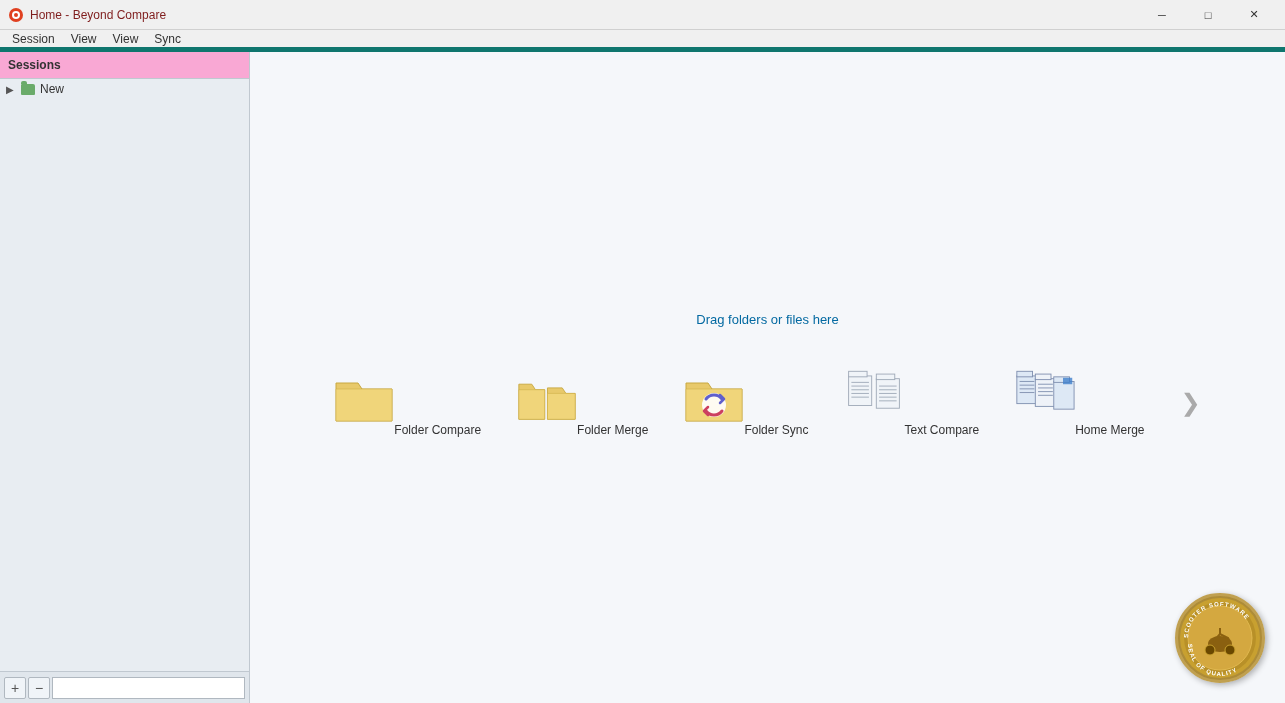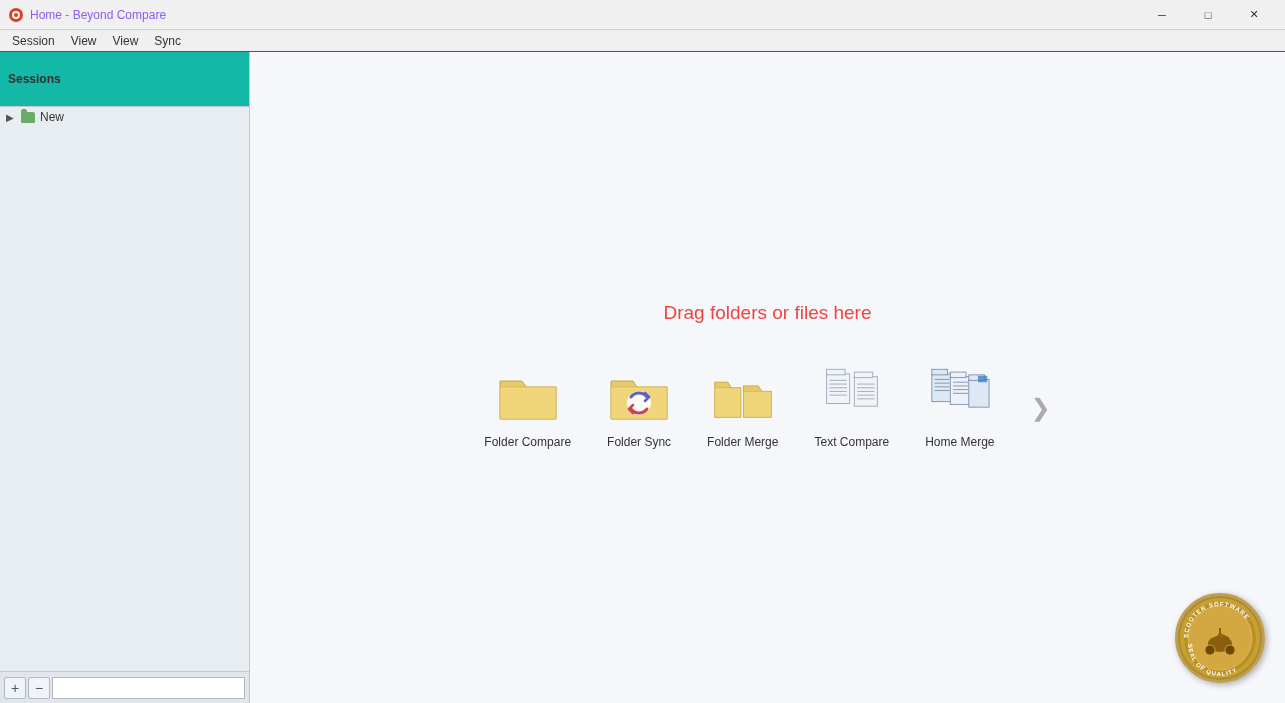--- a/index.html
+++ b/index.html
@@ -23,21 +23,21 @@
       border-bottom: 1px solid #d0d0d0;
       position: relative;
     }
     #title-bar-icon {
       width: 16px;
       height: 16px;
       margin-right: 6px;
     }
     #title-bar-text {
       font-size: 12px;
-      color: #8b5cf6;
+      color: #7f1d1d;
       flex: 1;
     }
     #window-controls {
       display: flex;
       gap: 0;
     }
     .win-btn {
       width: 46px;
       height: 30px;
       display: flex;
@@ -50,21 +50,21 @@
       border: none;
     }
 
     
     #menu-bar {
       height: 22px;
       background: #f0f0f0;
       display: flex;
       align-items: center;
       padding: 0 4px;
-      border-bottom: 1px solid #0f766e;
+      border-bottom: 5px solid #0f766e;
     }
     .menu-item {
       padding: 2px 8px;
       cursor: pointer;
       font-size: 12px;
       color: #333;
     }
 
     
     #main-layout {
@@ -74,25 +74,25 @@
 
     
     #sidebar {
       width: 250px;
       background: #e8edf2;
       border-right: 1px solid #c0c8d0;
       display: flex;
       flex-direction: column;
     }
     #sessions-header {
-      padding: 20px 8px;
+      padding: 6px 8px;
       font-size: 12px;
       font-weight: bold;
       color: #333;
-      background: #14b8a6;
+      background: #f9a8d4;
       border-bottom: 1px solid #c0c8d0;
     }
     #sessions-list {
       flex: 1;
       overflow-y: auto;
     }
     .session-item {
       display: flex;
       align-items: center;
       padding: 3px 6px;
@@ -169,33 +169,33 @@
       background: #f5f7fa;
       display: flex;
       flex-direction: column;
       align-items: center;
       justify-content: center;
       position: relative;
     }
     #drag-hint {
       text-align: center;
       margin-bottom: 30px;
-      color: #ef4444;
-      font-size: 19px;
+      color: #0369a1;
+      font-size: 13px;
       line-height: 1.6;
     }
     #session-icons {
       display: flex;
       align-items: center;
       gap: 20px;
     }
     .session-icon-item {
       display: flex;
-      flex-direction: column;
-      align-items: center;
+      flex-direction: row;
+      align-items: flex-end;
       cursor: pointer;
       padding: 8px;
       border-radius: 4px;
     }
     .session-icon-img {
       width: 60px;
       height: 60px;
       margin-bottom: 8px;
       display: flex;
       align-items: center;
@@ -288,44 +288,44 @@
           <svg width="60" height="55" viewBox="0 0 60 55">
             <path d="M2,12 L2,50 L58,50 L58,18 L28,18 L24,12 Z" fill="#e8c96a" stroke="#c8a840" stroke-width="1"></path>
             <path d="M2,18 L58,18 L58,50 L2,50 Z" fill="#f0d57a" stroke="#c8a840" stroke-width="0.5"></path>
           </svg>
         </div>
         <span class="session-icon-label">Folder Compare</span>
       </div>
 
       <div class="session-icon-item">
         <div class="session-icon-img">
+          <svg width="65" height="55" viewBox="0 0 65 55">
+            <path d="M2,12 L2,50 L30,50 L30,18 L20,18 L16,12 Z" fill="#e8c96a" stroke="#c8a840" stroke-width="1"></path>
+            <path d="M2,18 L30,18 L30,50 L2,50 Z" fill="#f0d57a" stroke="#c8a840" stroke-width="0.5"></path>
+            <path d="M33,16 L33,50 L63,50 L63,22 L53,22 L49,16 Z" fill="#e8c96a" stroke="#c8a840" stroke-width="1"></path>
+            <path d="M33,22 L63,22 L63,50 L33,50 Z" fill="#f0d57a" stroke="#c8a840" stroke-width="0.5"></path>
+          </svg>
+        </div>
+        <span class="session-icon-label">Folder Merge</span>
+      </div>
+
+      <div class="session-icon-item">
+        <div class="session-icon-img">
           <svg width="60" height="55" viewBox="0 0 60 55">
             <path d="M2,12 L2,50 L58,50 L58,18 L28,18 L24,12 Z" fill="#e8c96a" stroke="#c8a840" stroke-width="1"></path>
             <path d="M2,18 L58,18 L58,50 L2,50 Z" fill="#f0d57a" stroke="#c8a840" stroke-width="0.5"></path>
 
             <circle cx="30" cy="34" r="12" fill="white" opacity="0.9"></circle>
             <path d="M22,28 A10,10 0 0,1 38,28" stroke="#6060cc" stroke-width="3" fill="none" stroke-linecap="round"></path>
             <path d="M36,24 L40,28 L36,32" stroke="#6060cc" stroke-width="2.5" fill="none" stroke-linecap="round" stroke-linejoin="round"></path>
             <path d="M38,40 A10,10 0 0,1 22,40" stroke="#cc4060" stroke-width="3" fill="none" stroke-linecap="round"></path>
             <path d="M24,44 L20,40 L24,36" stroke="#cc4060" stroke-width="2.5" fill="none" stroke-linecap="round" stroke-linejoin="round"></path>
           </svg>
         </div>
         <span class="session-icon-label">Folder Sync</span>
-      </div>
-
-      <div class="session-icon-item">
-        <div class="session-icon-img">
-          <svg width="65" height="55" viewBox="0 0 65 55">
-            <path d="M2,12 L2,50 L30,50 L30,18 L20,18 L16,12 Z" fill="#e8c96a" stroke="#c8a840" stroke-width="1"></path>
-            <path d="M2,18 L30,18 L30,50 L2,50 Z" fill="#f0d57a" stroke="#c8a840" stroke-width="0.5"></path>
-            <path d="M33,16 L33,50 L63,50 L63,22 L53,22 L49,16 Z" fill="#e8c96a" stroke="#c8a840" stroke-width="1"></path>
-            <path d="M33,22 L63,22 L63,50 L33,50 Z" fill="#f0d57a" stroke="#c8a840" stroke-width="0.5"></path>
-          </svg>
-        </div>
-        <span class="session-icon-label">Folder Merge</span>
       </div>
 
       <div class="session-icon-item">
         <div class="session-icon-img">
           <svg width="65" height="60" viewBox="0 0 65 60">
 
             <rect x="5" y="5" width="25" height="32" fill="#f0f4f8" stroke="#a0aab8" stroke-width="1"></rect>
             <rect x="5" y="0" width="20" height="6" fill="#f0f4f8" stroke="#a0aab8" stroke-width="1"></rect>
             <line x1="8" y1="12" x2="27" y2="12" stroke="#a0aab8" stroke-width="1"></line>
             <line x1="8" y1="16" x2="27" y2="16" stroke="#a0aab8" stroke-width="1"></line>

